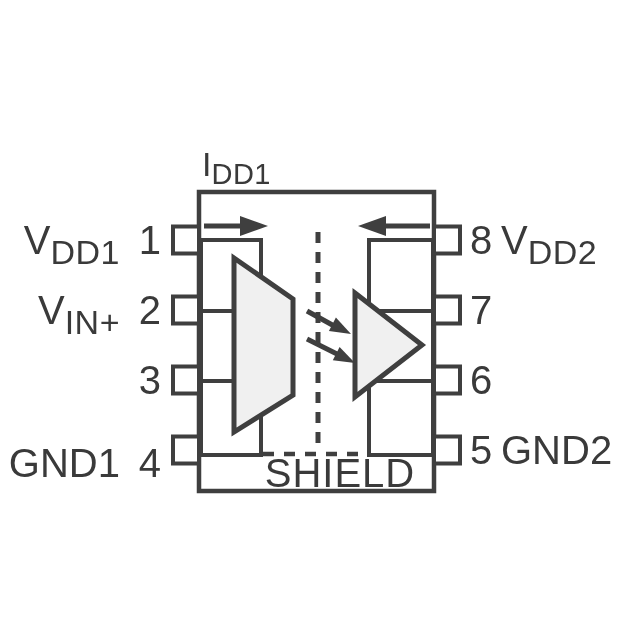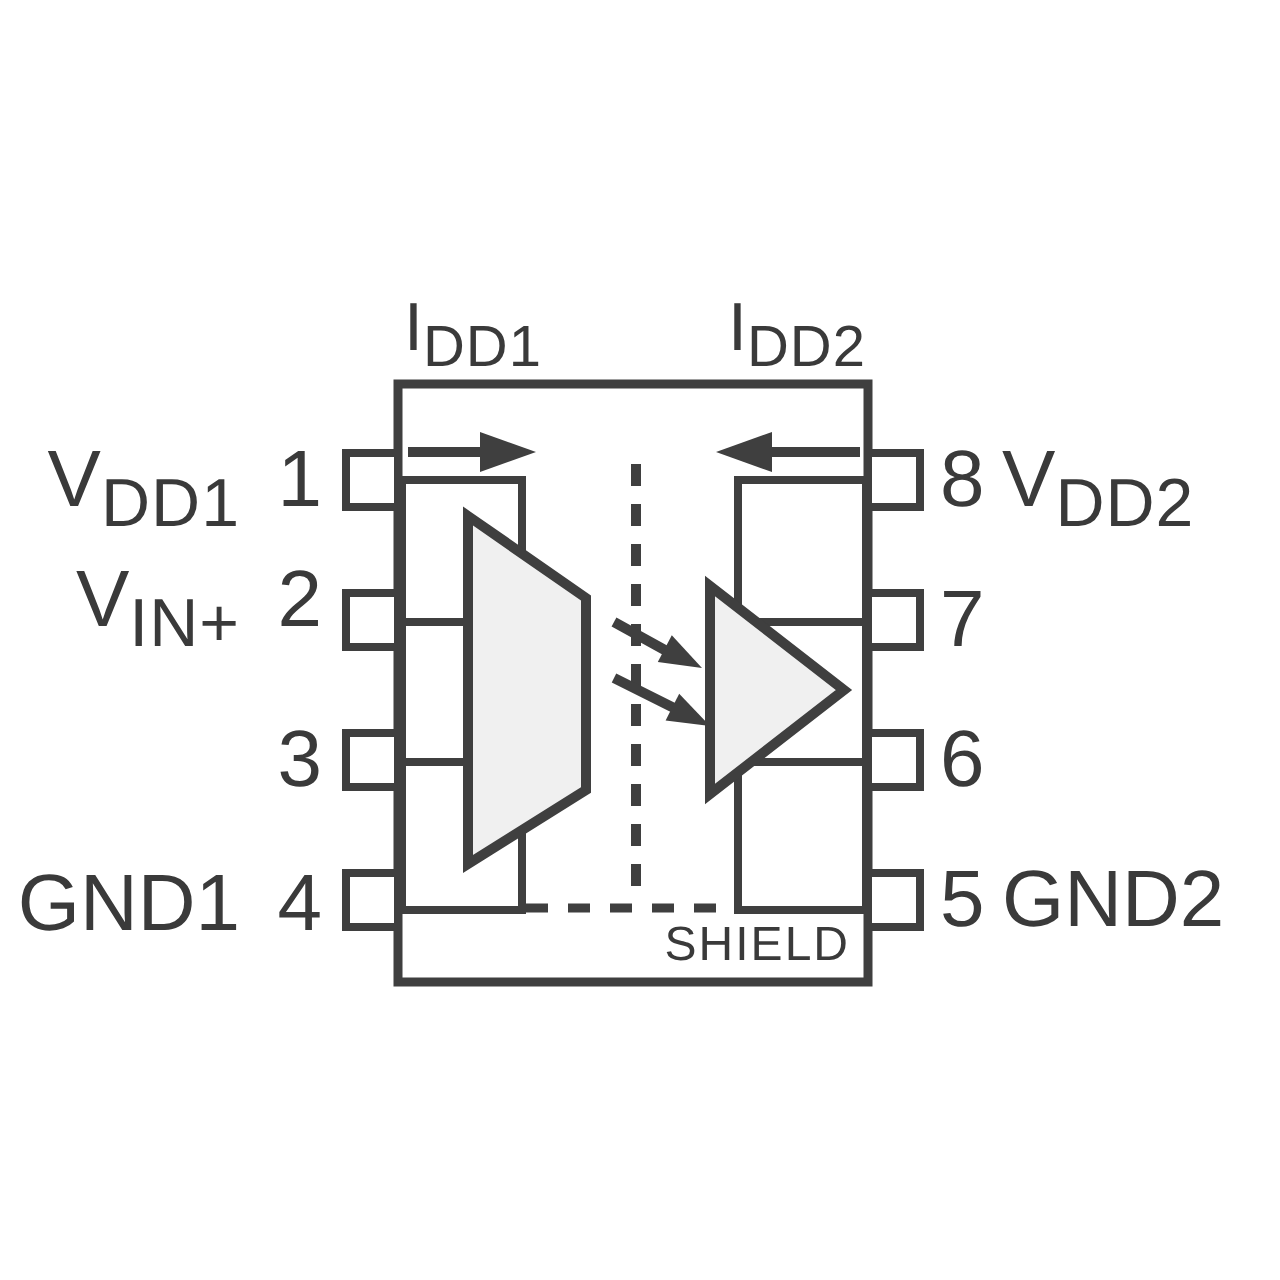--- a/index.html
+++ b/index.html
@@ -33,21 +33,21 @@
 
   
   .idd { position: absolute; top: 141px; height: 46px; line-height: 46px; font-size: 34px; white-space: nowrap; }
   .idd .sub { font-size: 29px; top: 8px; letter-spacing: 0.5px; }
   .idd-left  { left: 202px; }
   .idd-right { left: 364px; }
 
   
   .shield {
     position: absolute; left: 255px; top: 456px; width: 170px;
-    text-align: right; font-size: 24px; line-height: 34px; letter-spacing: 1px;
+    text-align: center; font-size: 40px; line-height: 34px; letter-spacing: 1px;
   }
 </style>
 </head>
 <body>
 
 <div class="canvas">
 
   <svg class="art" width="640" height="640" viewBox="0 0 640 640">
 
     <rect class="body-rect" x="199" y="192" width="235" height="299" stroke-width="4.5"></rect>
@@ -84,36 +84,33 @@
 
     <rect class="pinbox" x="434" y="226.5" width="26" height="27" stroke-width="4"></rect>
     <rect class="pinbox" x="434" y="296.5" width="26" height="27" stroke-width="4"></rect>
     <rect class="pinbox" x="434" y="366.5" width="26" height="27" stroke-width="4"></rect>
     <rect class="pinbox" x="434" y="436.5" width="26" height="27" stroke-width="4"></rect>
   </svg>
 
   <div class="idd idd-left">
     <span>I</span><span class="sub">DD1</span>
   </div>
-  <div class="idd idd-right">
-    <span>I</span><span class="sub">DD2</span>
-  </div>
 
   <div class="prow" style="top:215px">
     <span class="pname pname-left"><span>V</span><span class="sub">DD1</span></span>
     <span class="pnum pnum-left">1</span>
   </div>
-  <div class="prow" style="top:275px">
+  <div class="prow" style="top:285px">
     <span class="pname pname-left"><span>V</span><span class="sub">IN+</span></span>
     <span class="pnum pnum-left">2</span>
   </div>
   <div class="prow" style="top:355px">
     <span class="pnum pnum-left">3</span>
   </div>
-  <div class="prow" style="top:427px">
+  <div class="prow" style="top:438px">
     <span class="pname pname-left"><span>GND1</span><span class="sub"></span></span>
     <span class="pnum pnum-left">4</span>
   </div>
 
   <div class="prow" style="top:215px">
     <span class="pnum pnum-right">8</span>
     <span class="pname pname-right"><span>V</span><span class="sub">DD2</span></span>
   </div>
   <div class="prow" style="top:285px">
     <span class="pnum pnum-right">7</span>

